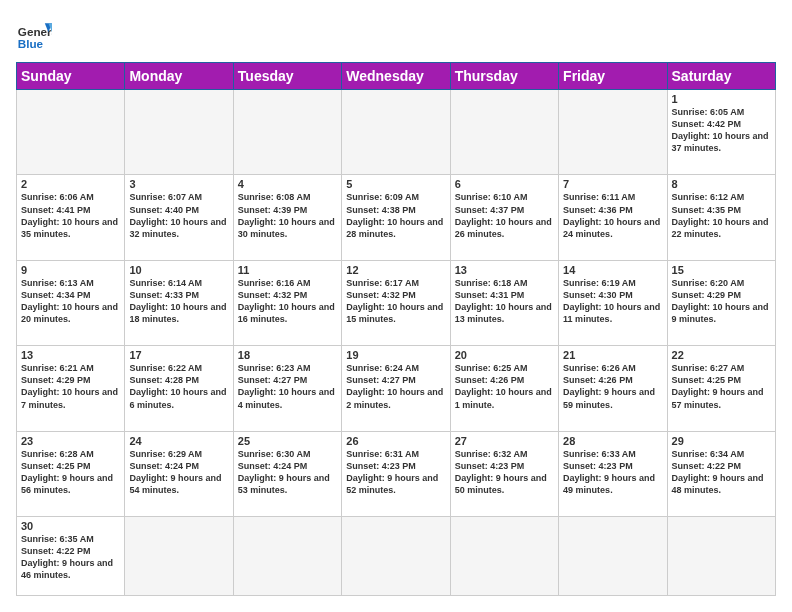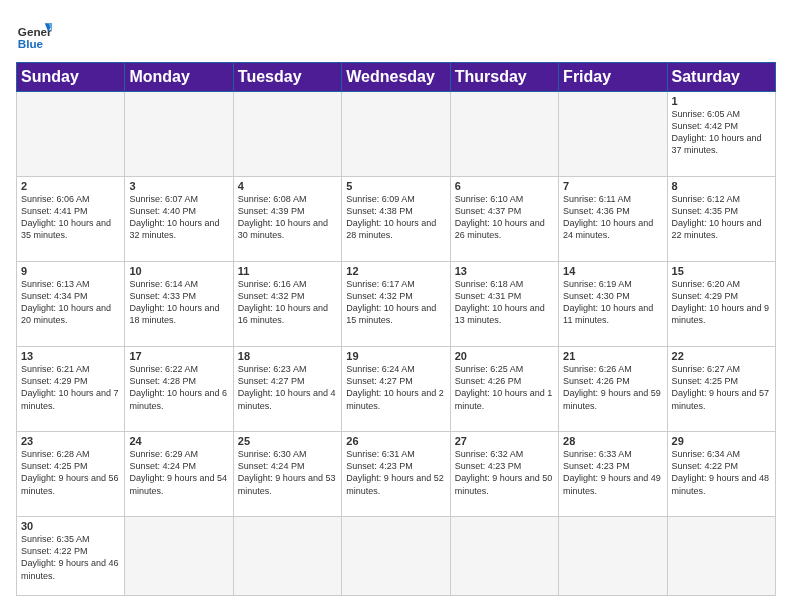--- a/index.html
+++ b/index.html
@@ -45,23 +45,23 @@
       color: #444;
     }
     .calendar {
       flex: 1;
       border: 1px solid #ccc;
       border-collapse: collapse;
       width: 100%;
       table-layout: fixed;
     }
     .calendar th {
-      background-color: #4c1d95;
+      background-color: #a21caf;
       color: #fff;
-      font-size: 16px;
+      font-size: 14px;
       font-weight: bold;
       padding: 5px 4px;
       text-align: left;
       border: 1px solid #2060a0;
     }
     .calendar td {
       border: 1px solid #ccc;
       vertical-align: top;
       padding: 3px 4px;
       font-size: 9.5px;
@@ -75,20 +75,21 @@
     .day-num {
       font-size: 11px;
       font-weight: bold;
       display: block;
       margin-bottom: 1px;
     }
     .day-info {
       font-size: 9px;
       line-height: 1.35;
       color: #333;
+      font-weight: bold;
     }
     .last-row td {
       height: 60px;
       margin-left: 12px;
     }
   </style>
 </head>
 <body>
 
 <div class="page">

